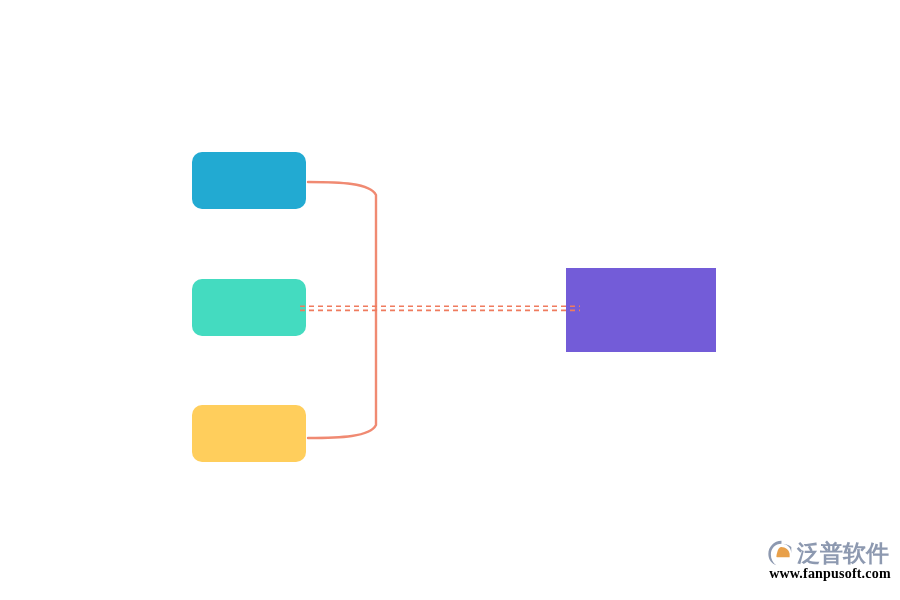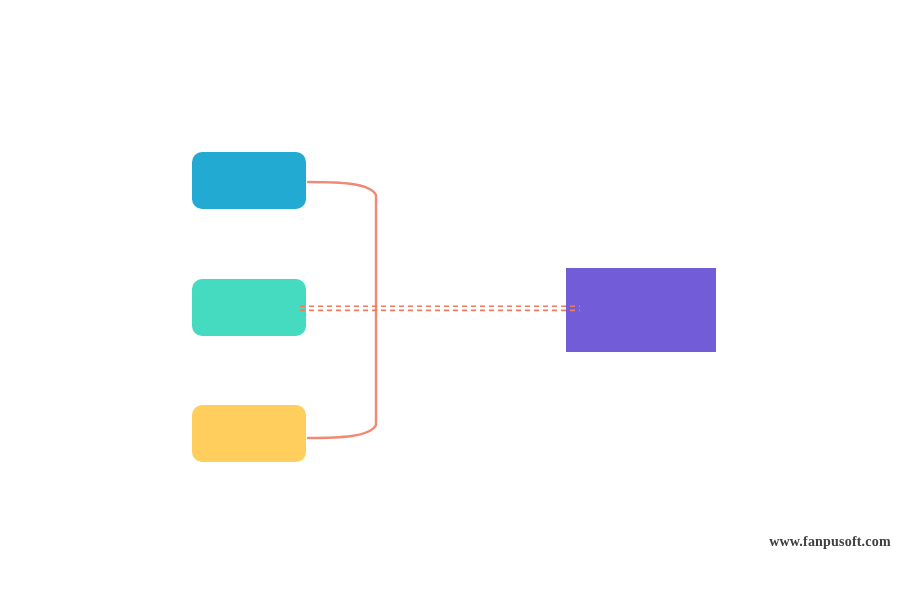--- a/index.html
+++ b/index.html
@@ -117,21 +117,21 @@
     font-weight: 700;
     color: #8d99b0;
     letter-spacing: 0px;
     line-height: 30px;
     margin-left: 1px;
   }
   #logo-url {
     font-family: "Liberation Serif", serif;
     font-size: 14px;
     font-weight: 700;
-    color: #404040;
+    color: #000000;
     letter-spacing: 0.2px;
     margin-top: -3px;
     text-align: center;
     white-space: nowrap;
   }
 </style>
 </head>
 <body>
 
 <div id="canvas">
@@ -159,16 +159,28 @@
     <path d="M 76 145 L 76 260 C 70 272, 40 273, 8 273" fill="none" stroke="#f08a72" stroke-width="2.4" stroke-linecap="round"></path>
   </svg>
 
   <svg id="connector-dotted" viewBox="0 0 280 20">
     <line x1="0" y1="8.2" x2="280" y2="8.2" stroke="#ef7b5e" stroke-width="1.6" stroke-dasharray="5 4"></line>
     <line x1="0" y1="12.4" x2="280" y2="12.4" stroke="#ef7b5e" stroke-width="1.6" stroke-dasharray="5 4"></line>
   </svg>
 
 
   <div id="watermark">
+    <div id="logo-row">
+      <svg id="logo-mark" viewBox="0 0 32 32">
+        <path d="M16.5 3 C 8.5 3, 2.5 9.5, 2.5 17 C 2.5 23, 6.2 27.5, 11 29
+                 C 7.2 26.5, 5.2 22.3, 5.2 17.6 C 5.2 11.2, 10 6.2, 16.5 6.2 Z" fill="#8d99b0"></path>
+        <path d="M16.5 6.2 C 22.5 6.2, 27 10.6, 27 16.2 L 27 9.5
+                 C 24 7.2, 20.4 6.2, 16.5 6.2 Z" fill="#8d99b0"></path>
+        <path d="M16.2 9.5 C 21 9.5, 24.6 12.6, 25.2 16.8 L 25.2 20.5
+                 L 12.2 20.5 C 11.4 20.5, 10.9 19.9, 11.1 19.1
+                 C 12.1 13.5, 13.6 9.5, 16.2 9.5 Z" fill="#e8a04a"></path>
+      </svg>
+      <div id="logo-wordmark">泛普软件</div>
+    </div>
     <div id="logo-url">www.fanpusoft.com</div>
   </div>
 
 </div>
 
 </body></html>

